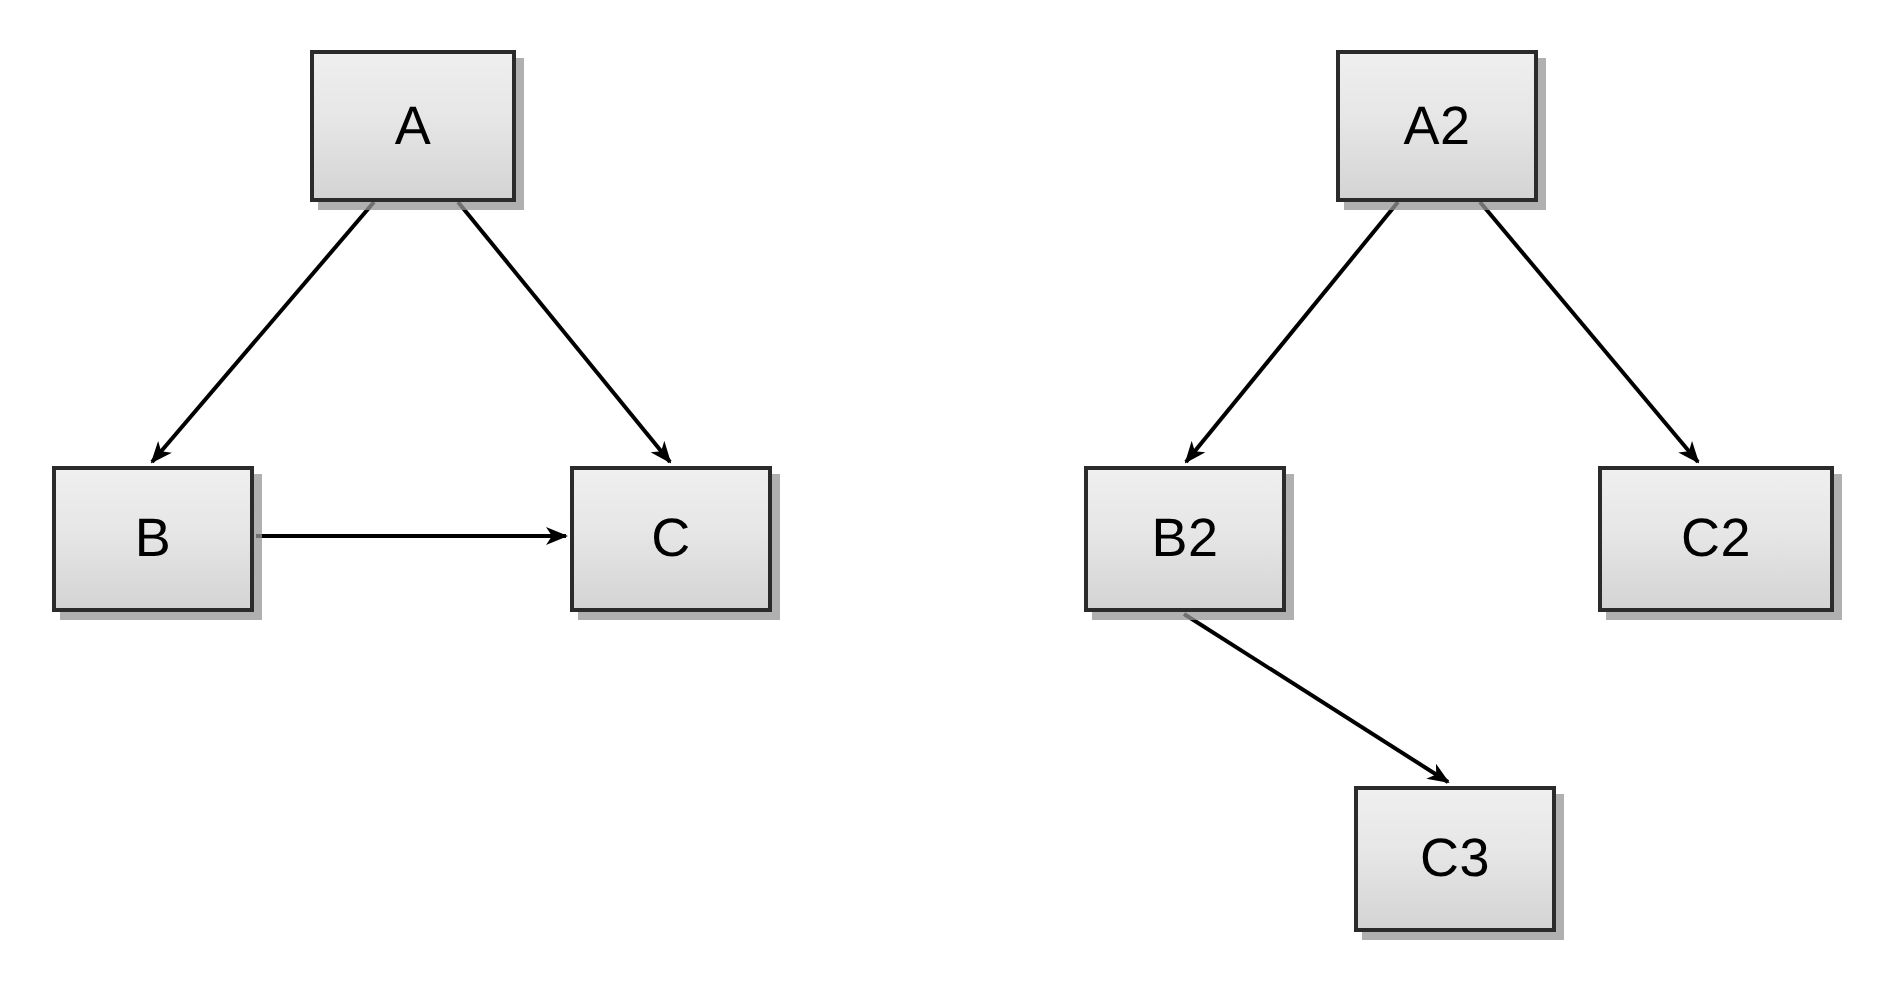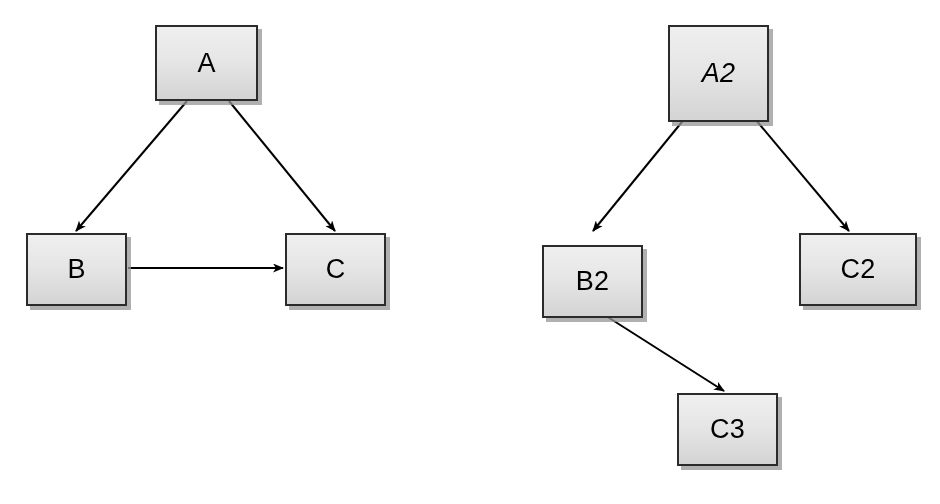--- a/index.html
+++ b/index.html
@@ -69,24 +69,24 @@
 
   <div class="node" style="left: 155px; top: 25px; width: 103px; height: 76px;">
     <span class="node-label">A</span>
   </div>
   <div class="node" style="left: 26px; top: 233px; width: 101px; height: 73px;">
     <span class="node-label">B</span>
   </div>
   <div class="node" style="left: 285px; top: 233px; width: 101px; height: 73px;">
     <span class="node-label">C</span>
   </div>
-  <div class="node" style="left: 668px; top: 25px; width: 101px; height: 97px; font-style: italic;">
+  <div class="node" style="left: 668px; top: 25px; width: 101px; height: 76px;">
     <span class="node-label">A2</span>
   </div>
-  <div class="node" style="left: 542px; top: 233px; width: 101px; height: 73px; margin-top: 12px;">
+  <div class="node" style="left: 542px; top: 233px; width: 101px; height: 73px;">
     <span class="node-label">B2</span>
   </div>
   <div class="node" style="left: 799px; top: 233px; width: 118px; height: 73px;">
     <span class="node-label">C2</span>
   </div>
   <div class="node" style="left: 677px; top: 393px; width: 101px; height: 73px; text-align: right;">
     <span class="node-label">C3</span>
   </div>
 
 </div>

